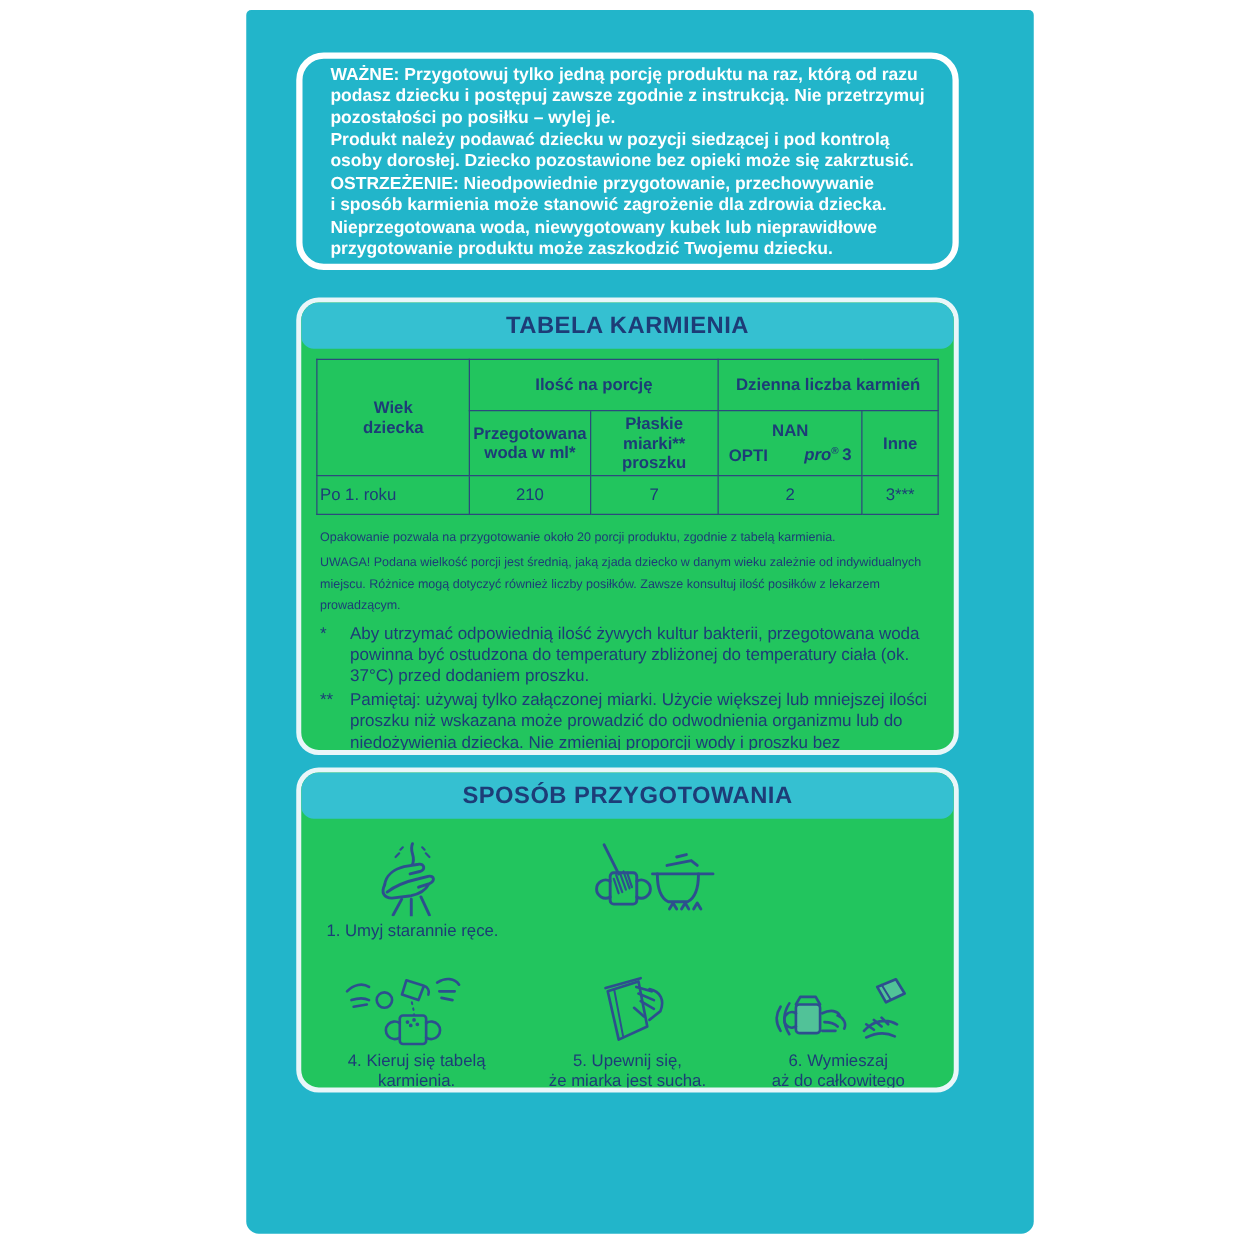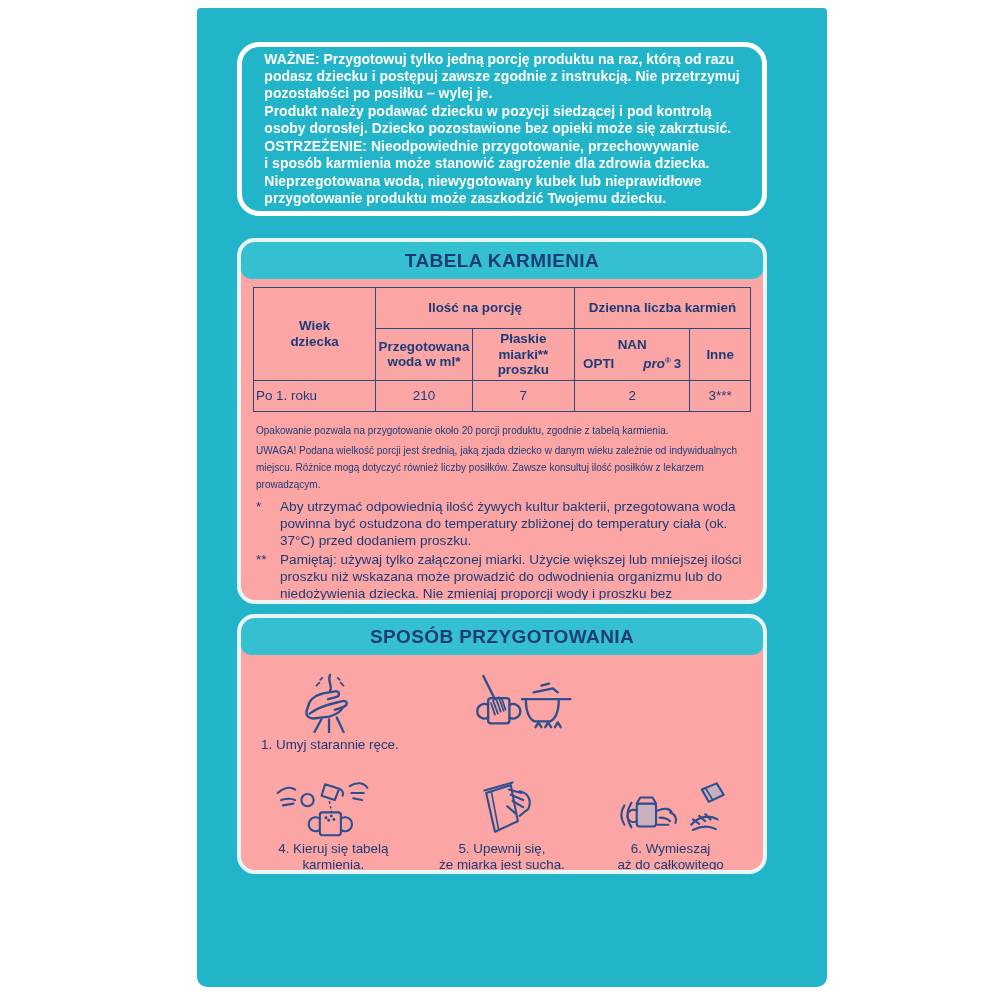--- a/index.html
+++ b/index.html
@@ -16,21 +16,21 @@
     position:absolute;left:40px;top:34px;width:530px;height:174px;
     border:5px solid #ffffff;border-radius:22px;box-sizing:border-box;
     display:flex;align-items:center;justify-content:center;
   }
   .warning-text{
     color:#ffffff;font-weight:bold;font-size:14px;line-height:17.4px;
     white-space:pre-line;padding:0 10px;
   }
   
   .light-panel{
-    position:absolute;left:40px;width:530px;background:#fca5a5;
+    position:absolute;left:40px;width:530px;background:#22c55e;
     border:4px solid #e9f6f9;border-radius:18px;box-sizing:border-box;overflow:hidden;
   }
   .band{
     height:37px;background:#35c0d1;border-radius:14px 14px 10px 10px;
     text-align:center;line-height:37px;font-size:19px;font-weight:bold;
     color:#1d3c77;letter-spacing:0.4px;
   }
   
   .feeding-panel{top:230px;height:366px;}
   table.feed{

